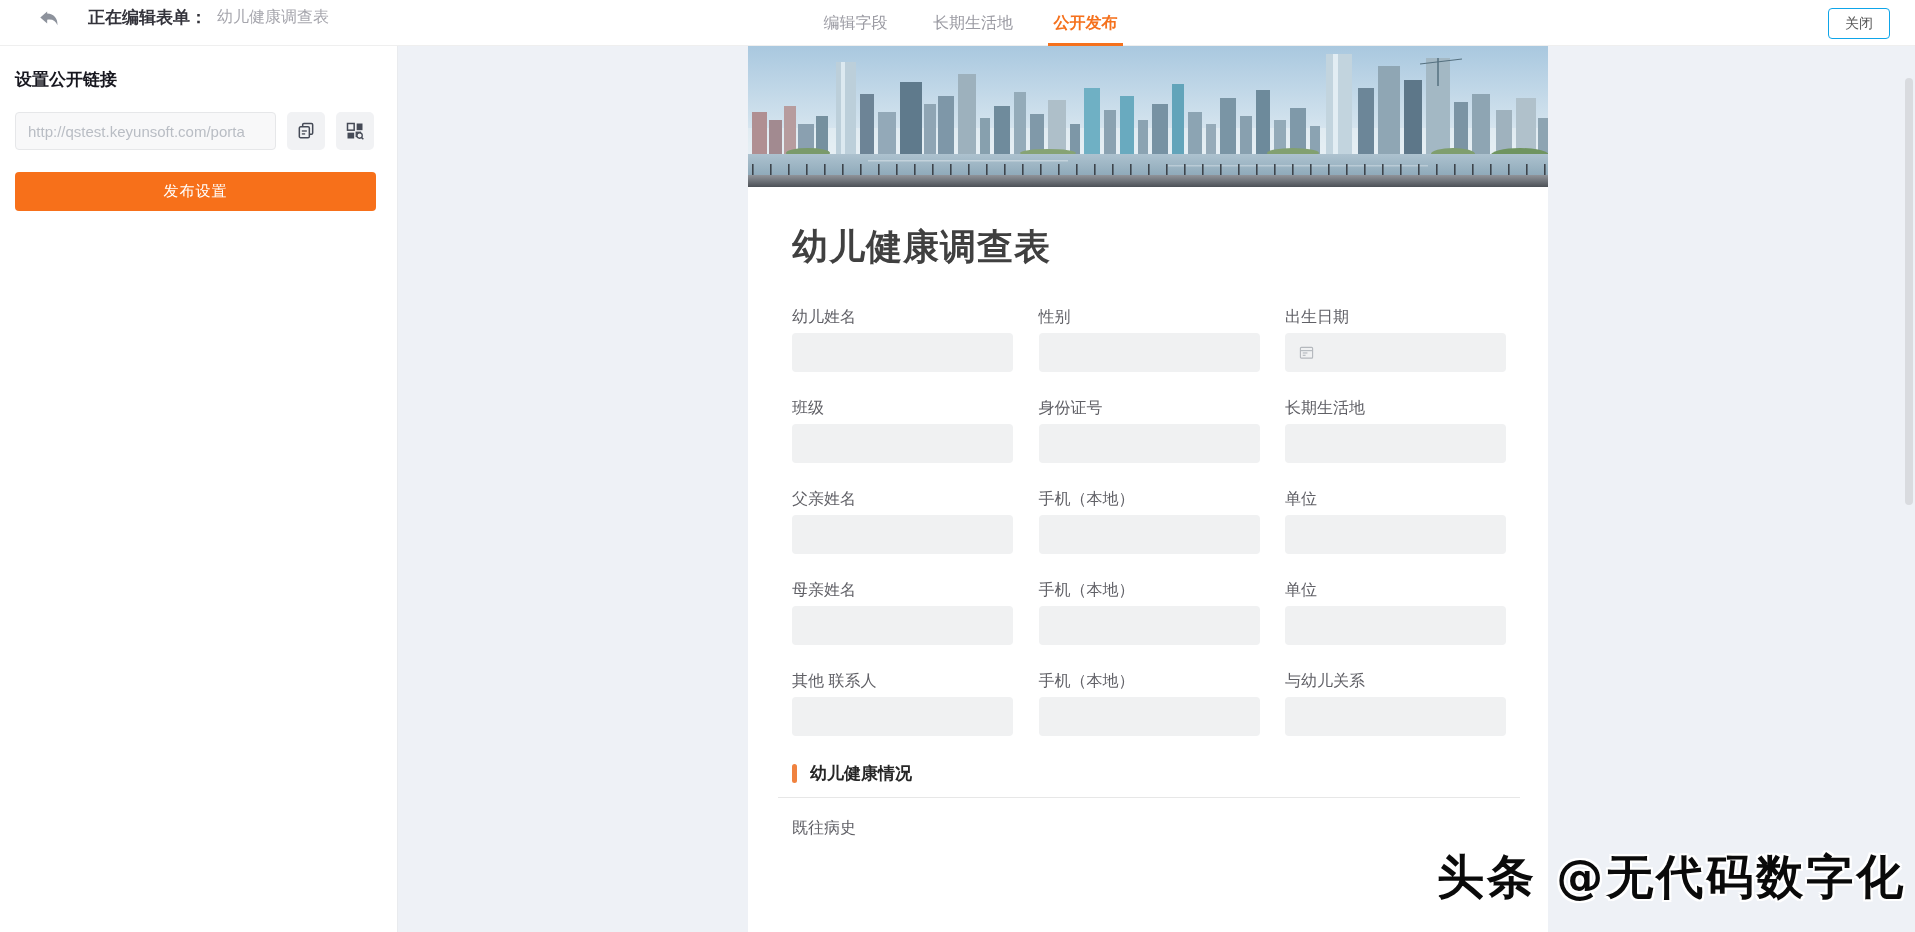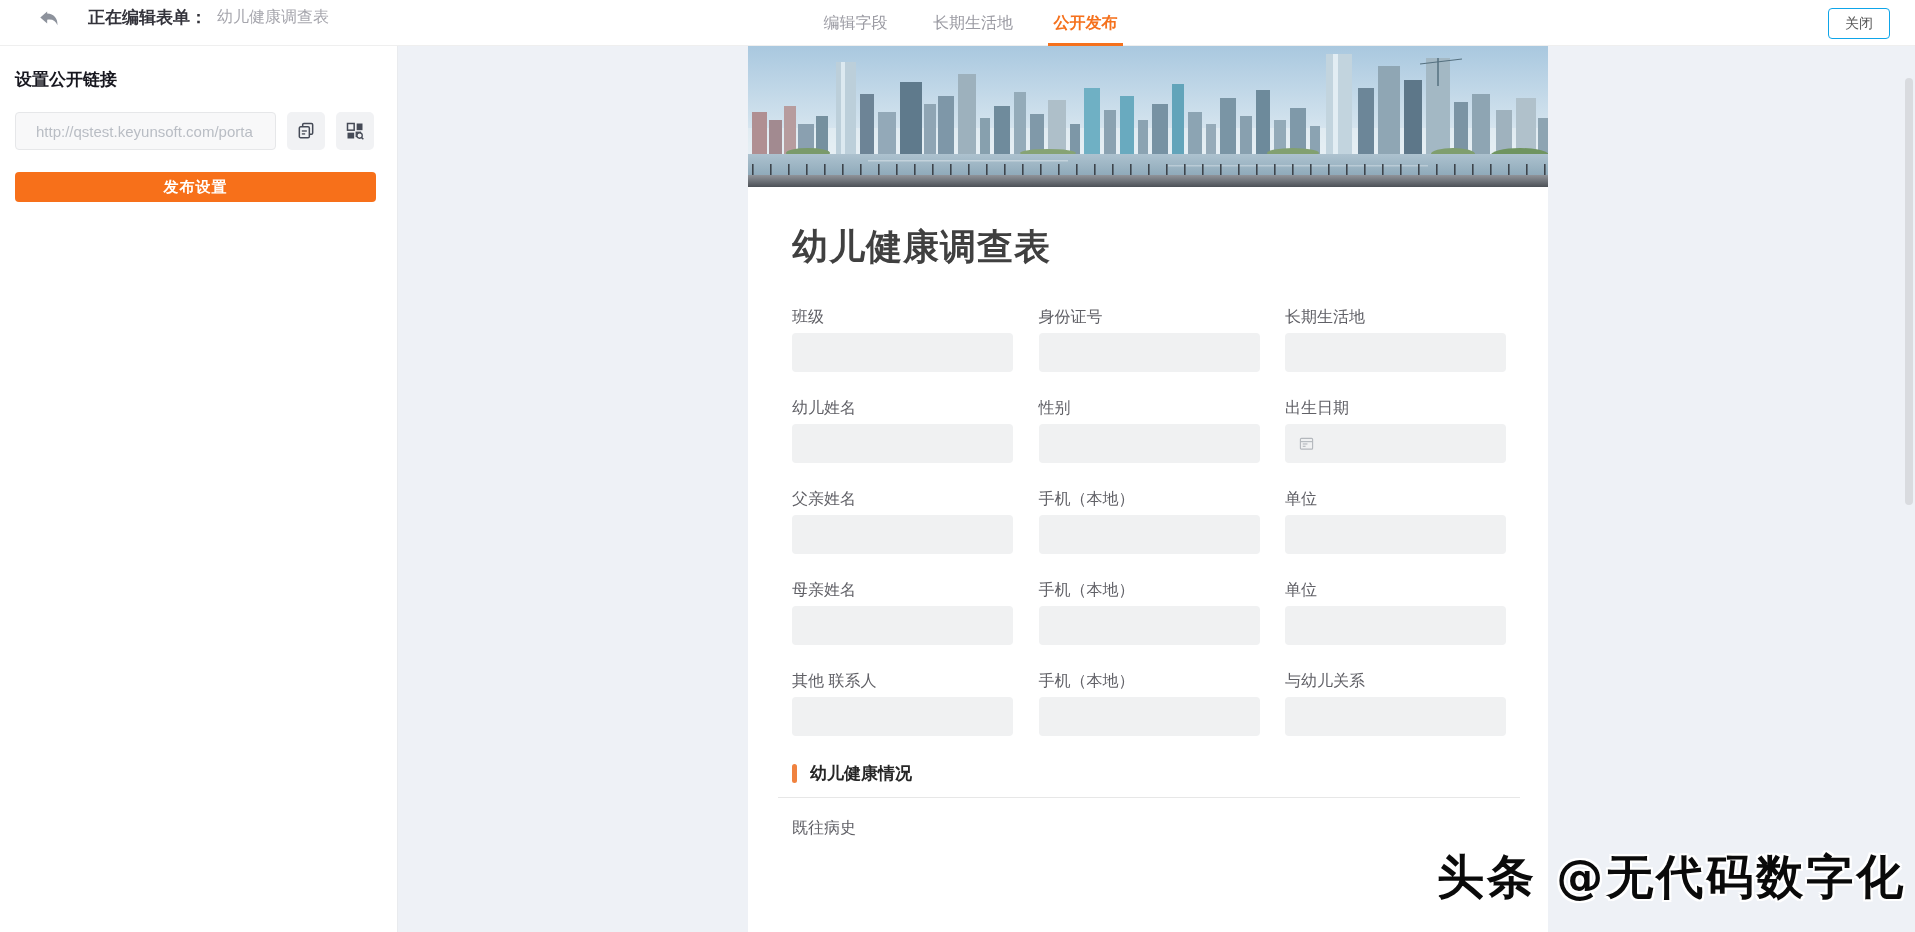--- a/index.html
+++ b/index.html
@@ -22,27 +22,27 @@
   .close-btn { position:absolute; right:25px; top:8px; width:62px; height:31px;
     background:#fff; border:1px solid #0ea5e9; border-radius:4px; font-size:14px;
     color:#595959; text-align:center; line-height:29px; cursor:pointer; }
 
   
   .sidebar { position:absolute; left:0; top:46px; width:398px; height:886px;
     background:#ffffff; border-right:1px solid #e9ebee; z-index:10; }
   .sb-heading { margin:22px 0 0 15px; font-size:17px; font-weight:bold; color:#17171f; }
   .sb-linkrow { position:absolute; left:15px; top:66px; height:38px; display:flex; }
   .sb-input { width:261px; height:38px; background:#f8f8f9; border:1px solid #e6e7e9;
-    border-radius:4px; padding:0 20px; font-size:15px; color:#b9bdc4; outline:none;
+    border-radius:4px; padding:0 12px; font-size:15px; color:#b9bdc4; outline:none;
     font-family:"Liberation Sans","DejaVu Sans",sans-serif; }
   .sb-iconbtn { width:38px; height:38px; background:#f1f2f4; border:none; border-radius:5px;
     margin-left:11px; display:flex; align-items:center; justify-content:center; cursor:pointer; }
-  .sb-publish { position:absolute; left:15px; top:126px; width:361px; height:30px;
+  .sb-publish { position:absolute; left:15px; top:126px; width:361px; height:39px;
     background:#f7701a; border:none; border-radius:4px; color:#ffffff; font-size:15px;
-    font-weight:bold; cursor:pointer; letter-spacing:1px; }
+    font-weight:normal; cursor:pointer; letter-spacing:1px; }
 
   
   .main { position:absolute; left:398px; top:46px; width:1517px; height:886px; background:#eef1f6; }
   .card { position:absolute; left:350px; top:0; width:800px; height:886px;
     background:#ffffff; overflow:hidden; }
   .banner { display:block; width:800px; height:141px; }
   .form-title { margin:38px 44px 0 44px; font-size:36px; line-height:44px;
     font-weight:bold; color:#404040; letter-spacing:1px; }
   .fields { margin:38px 42px 0 44px; width:714px; }
   .frow { display:flex; justify-content:space-between; margin-bottom:26px; }
@@ -193,34 +193,20 @@
       <rect x="420" y="119" width="260" height="1.5" fill="#ffffff" opacity="0.3"></rect>
       <rect x="0" y="118" width="800" height="13" fill="url(#poles)"></rect>
       <rect x="0" y="129" width="800" height="12" fill="url(#walk)"></rect>
     </svg>
 
     <div class="form-title">幼儿健康调查表</div>
 
     <div class="fields" id="fields">
         <div class="frow">
           <div class="field">
-            <div class="f-label">班级</div>
-            <div class="f-input"></div>
-          </div>
-          <div class="field">
-            <div class="f-label">身份证号</div>
-            <div class="f-input"></div>
-          </div>
-          <div class="field">
-            <div class="f-label">长期生活地</div>
-            <div class="f-input"></div>
-          </div>
-        </div>
-        <div class="frow">
-          <div class="field">
             <div class="f-label">幼儿姓名</div>
             <div class="f-input"></div>
           </div>
           <div class="field">
             <div class="f-label">性别</div>
             <div class="f-input"></div>
           </div>
           <div class="field">
             <div class="f-label">出生日期</div>
             <div class="f-input">
@@ -228,20 +214,34 @@
                 <rect x="1.5" y="2.5" width="13" height="11.5" rx="1" fill="none" stroke="#b4b8bd" stroke-width="1.2"></rect>
                 <line x1="1.5" y1="6" x2="14.5" y2="6" stroke="#b4b8bd" stroke-width="1.2"></line>
                 <line x1="4" y1="8.5" x2="9" y2="8.5" stroke="#b4b8bd" stroke-width="1.2"></line>
                 <line x1="4" y1="11" x2="7" y2="11" stroke="#b4b8bd" stroke-width="1.2"></line>
               </svg>
             </div>
           </div>
         </div>
         <div class="frow">
           <div class="field">
+            <div class="f-label">班级</div>
+            <div class="f-input"></div>
+          </div>
+          <div class="field">
+            <div class="f-label">身份证号</div>
+            <div class="f-input"></div>
+          </div>
+          <div class="field">
+            <div class="f-label">长期生活地</div>
+            <div class="f-input"></div>
+          </div>
+        </div>
+        <div class="frow">
+          <div class="field">
             <div class="f-label">父亲姓名</div>
             <div class="f-input"></div>
           </div>
           <div class="field">
             <div class="f-label">手机（本地）</div>
             <div class="f-input"></div>
           </div>
           <div class="field">
             <div class="f-label">单位</div>
             <div class="f-input"></div>

